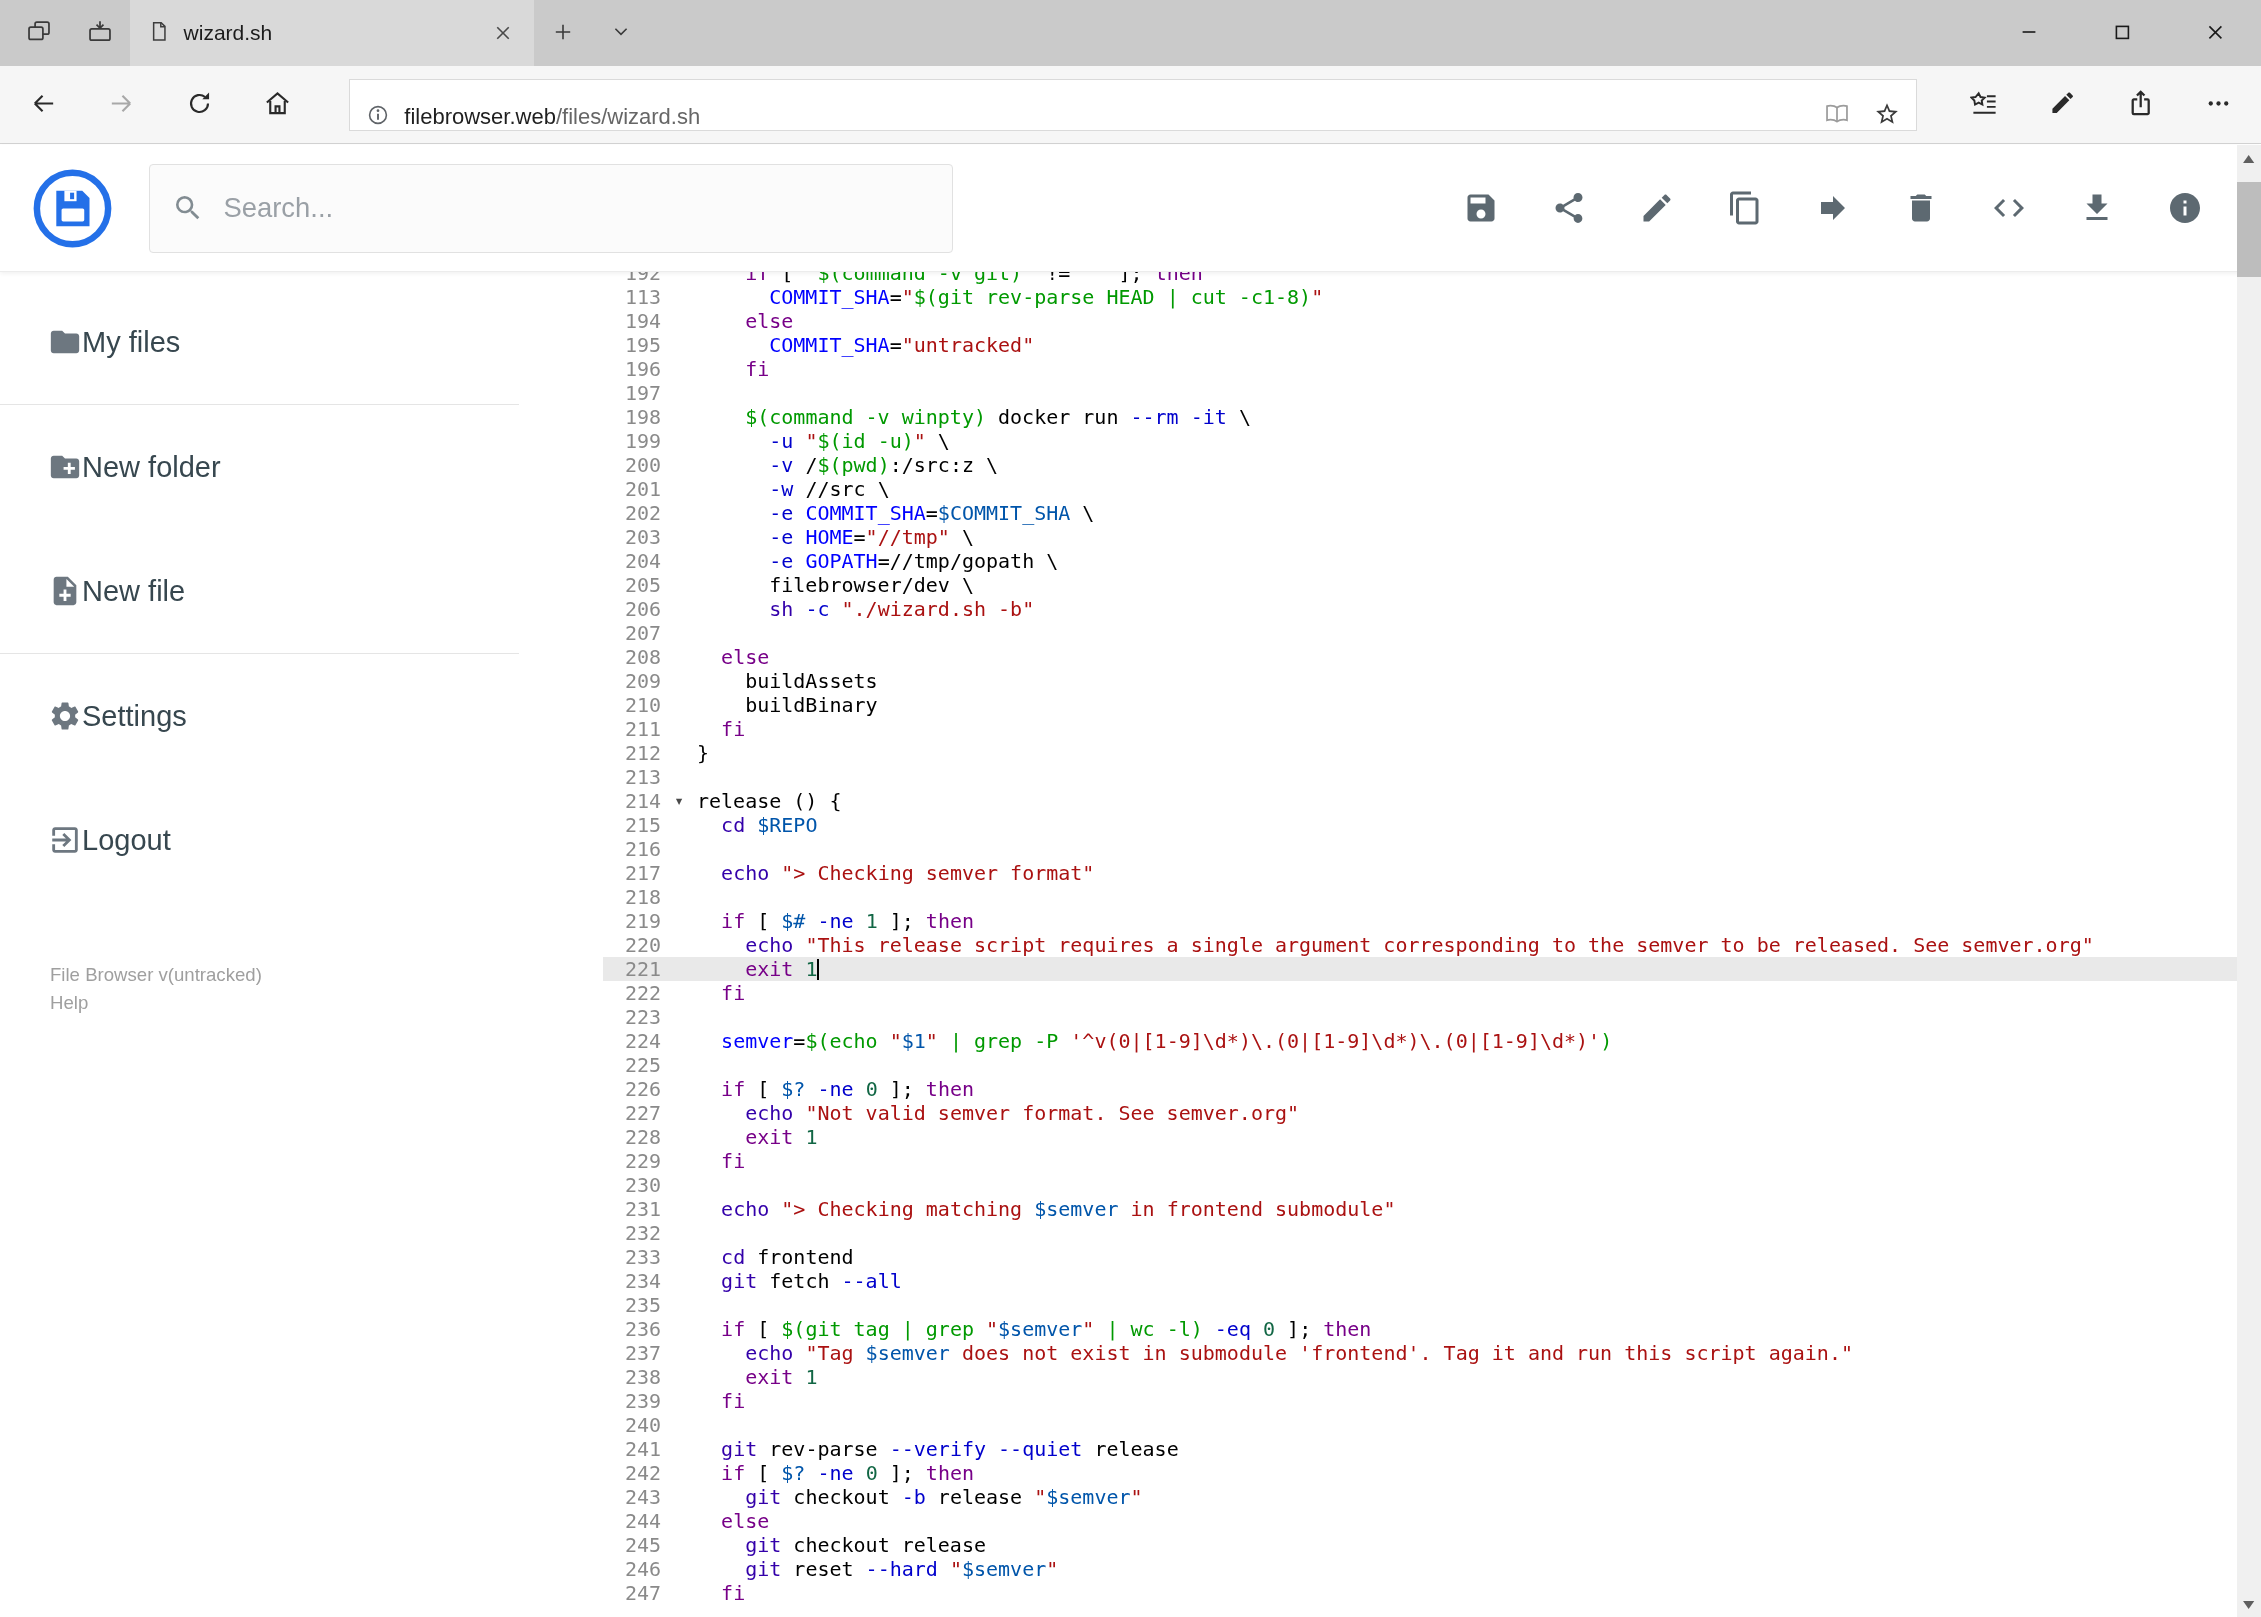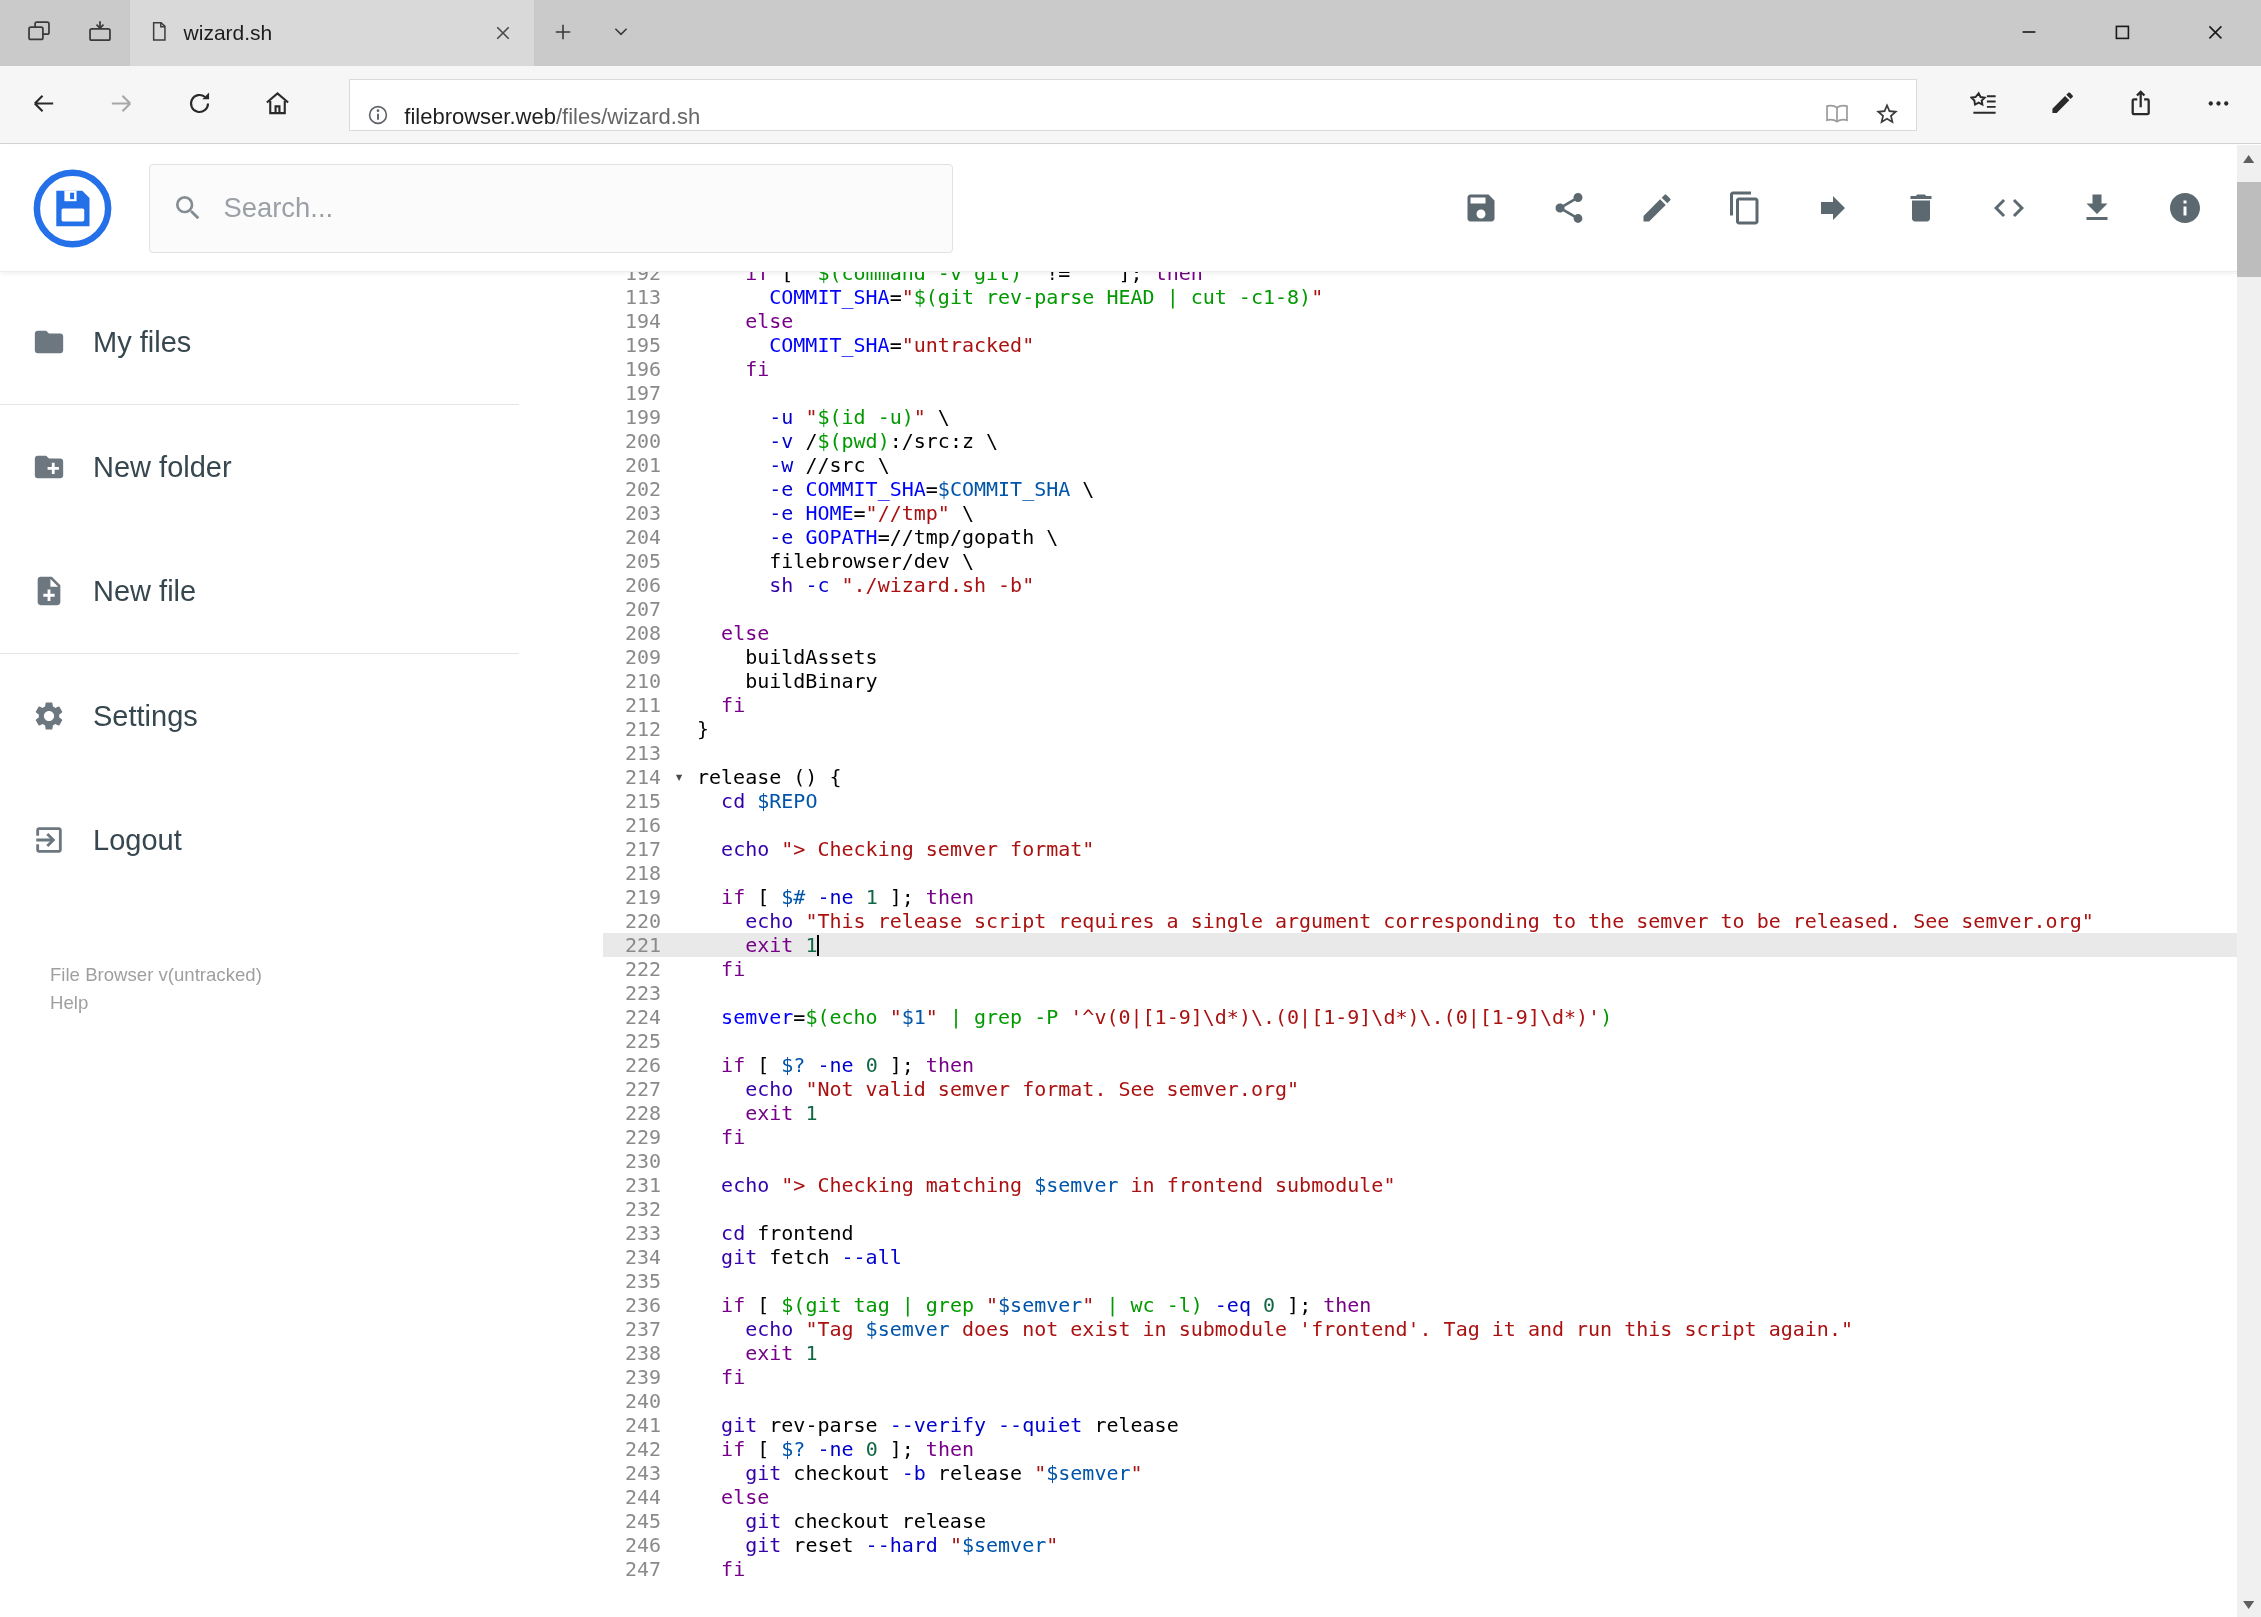--- a/index.html
+++ b/index.html
@@ -35,21 +35,21 @@
   .searchbox { width:804px; height:89px; margin-left:36px; background:#fbfbfb; border:0.8px solid #e1e1e1; border-radius:4px; display:flex; align-items:center; }
   .searchbox svg { width:32px; height:32px; color:#828c92; margin:0 19.4px 0 22.6px; flex:none; }
   .searchbox input { border:none; outline:none; background:transparent; font-size:27.4px; color:#444; width:662px; font-family:inherit; }
   .searchbox input::placeholder { color:#9aa0a6; }
   .actions { margin-left:auto; margin-right:58px; display:flex; gap:52px; }
   .action-btn { width:36px; height:36px; background:none; border:none; color:#5d6971; padding:0; display:flex; }
   .action-btn svg { width:36px; height:36px; }
 
   .fb-body { display:flex; height:1346px; }
   .sidebar { width:603px; flex:none; padding-top:8px; }
-  .side-item { height:124px; display:flex; align-items:center; padding-left:32px; gap:27px; cursor:pointer; }
+  .side-item { height:124px; display:flex; align-items:center; padding-left:48px; cursor:pointer; }
   .side-item svg { width:34px; height:34px; color:#6d7780; flex:none; }
   .side-label { font-size:29px; color:#37474f; }
   .side-divider { border:none; border-top:0.8px solid #e5e5e5; width:519px; }
   .side-footer { margin-top:59px; padding-left:50px; font-size:18.6px; color:#9f9f9f; line-height:28px; }
   .side-footer .help { color:#9f9f9f; text-decoration:none; cursor:pointer; }
 
   
   .editor { flex:1; overflow:hidden; background:#fff; position:relative; }
   .code-lines { position:relative; top:-11.3px; }
   .cm-line { display:flex; height:24px; line-height:24px; font-family:"DejaVu Sans Mono", monospace; font-size:20px; }
@@ -348,20 +348,25 @@
             <span class="ln">196</span>
             <span class="fold"></span>
             <span class="code"><span class="t-p">    </span><span class="t-k">fi</span></span>
           </div>
           <div class="cm-line">
             <span class="ln">197</span>
             <span class="fold"></span>
             <span class="code"></span>
           </div>
           <div class="cm-line">
+            <span class="ln">198</span>
+            <span class="fold"></span>
+            <span class="code"><span class="t-p">    </span><span class="t-q">$(command -v winpty)</span><span class="t-p"> docker run </span><span class="t-a">--rm</span><span class="t-p"> </span><span class="t-a">-it</span><span class="t-p"> \</span></span>
+          </div>
+          <div class="cm-line">
             <span class="ln">199</span>
             <span class="fold"></span>
             <span class="code"><span class="t-p">      </span><span class="t-a">-u</span><span class="t-p"> </span><span class="t-s">"</span><span class="t-q">$(id -u)</span><span class="t-s">"</span><span class="t-p"> \</span></span>
           </div>
           <div class="cm-line">
             <span class="ln">200</span>
             <span class="fold"></span>
             <span class="code"><span class="t-p">      </span><span class="t-a">-v</span><span class="t-p"> /</span><span class="t-q">$(pwd)</span><span class="t-p">:/src:z \</span></span>
           </div>
           <div class="cm-line">

